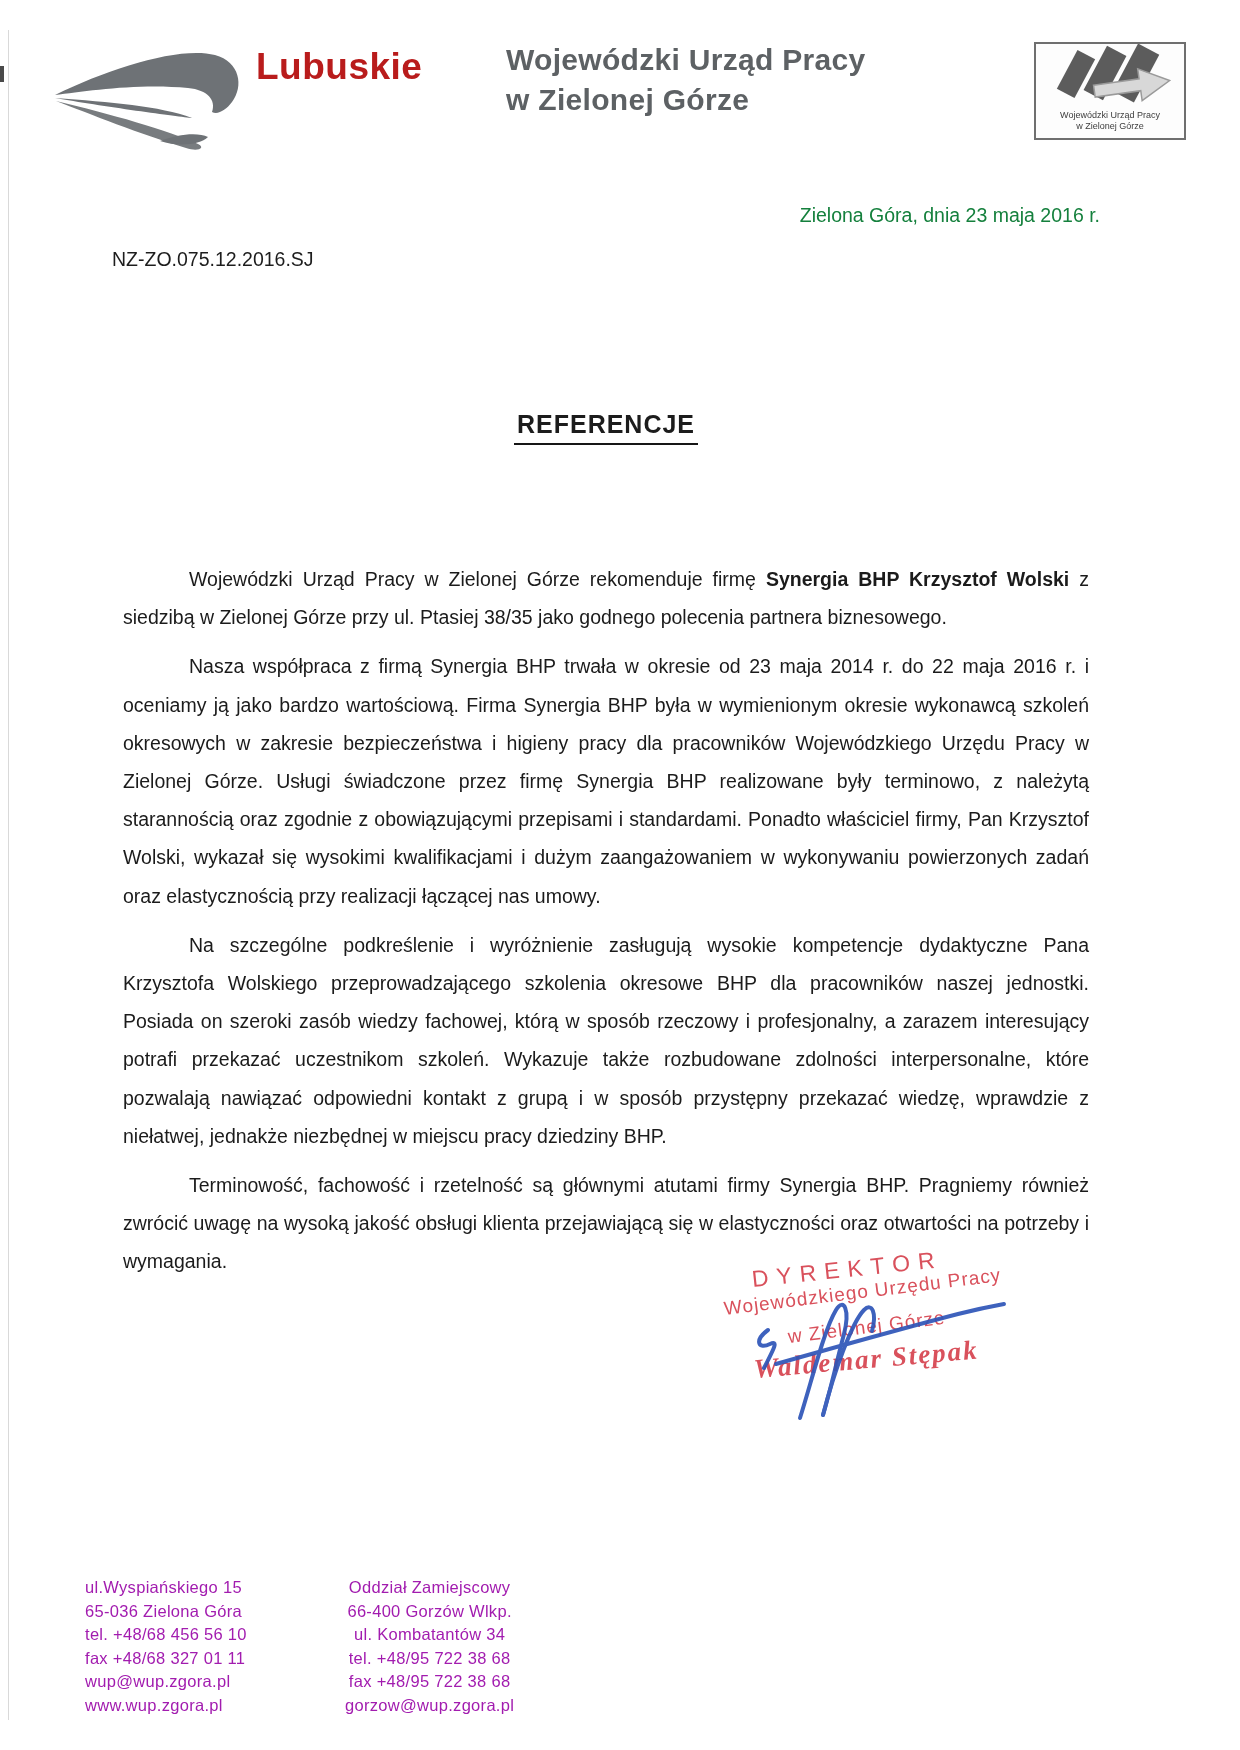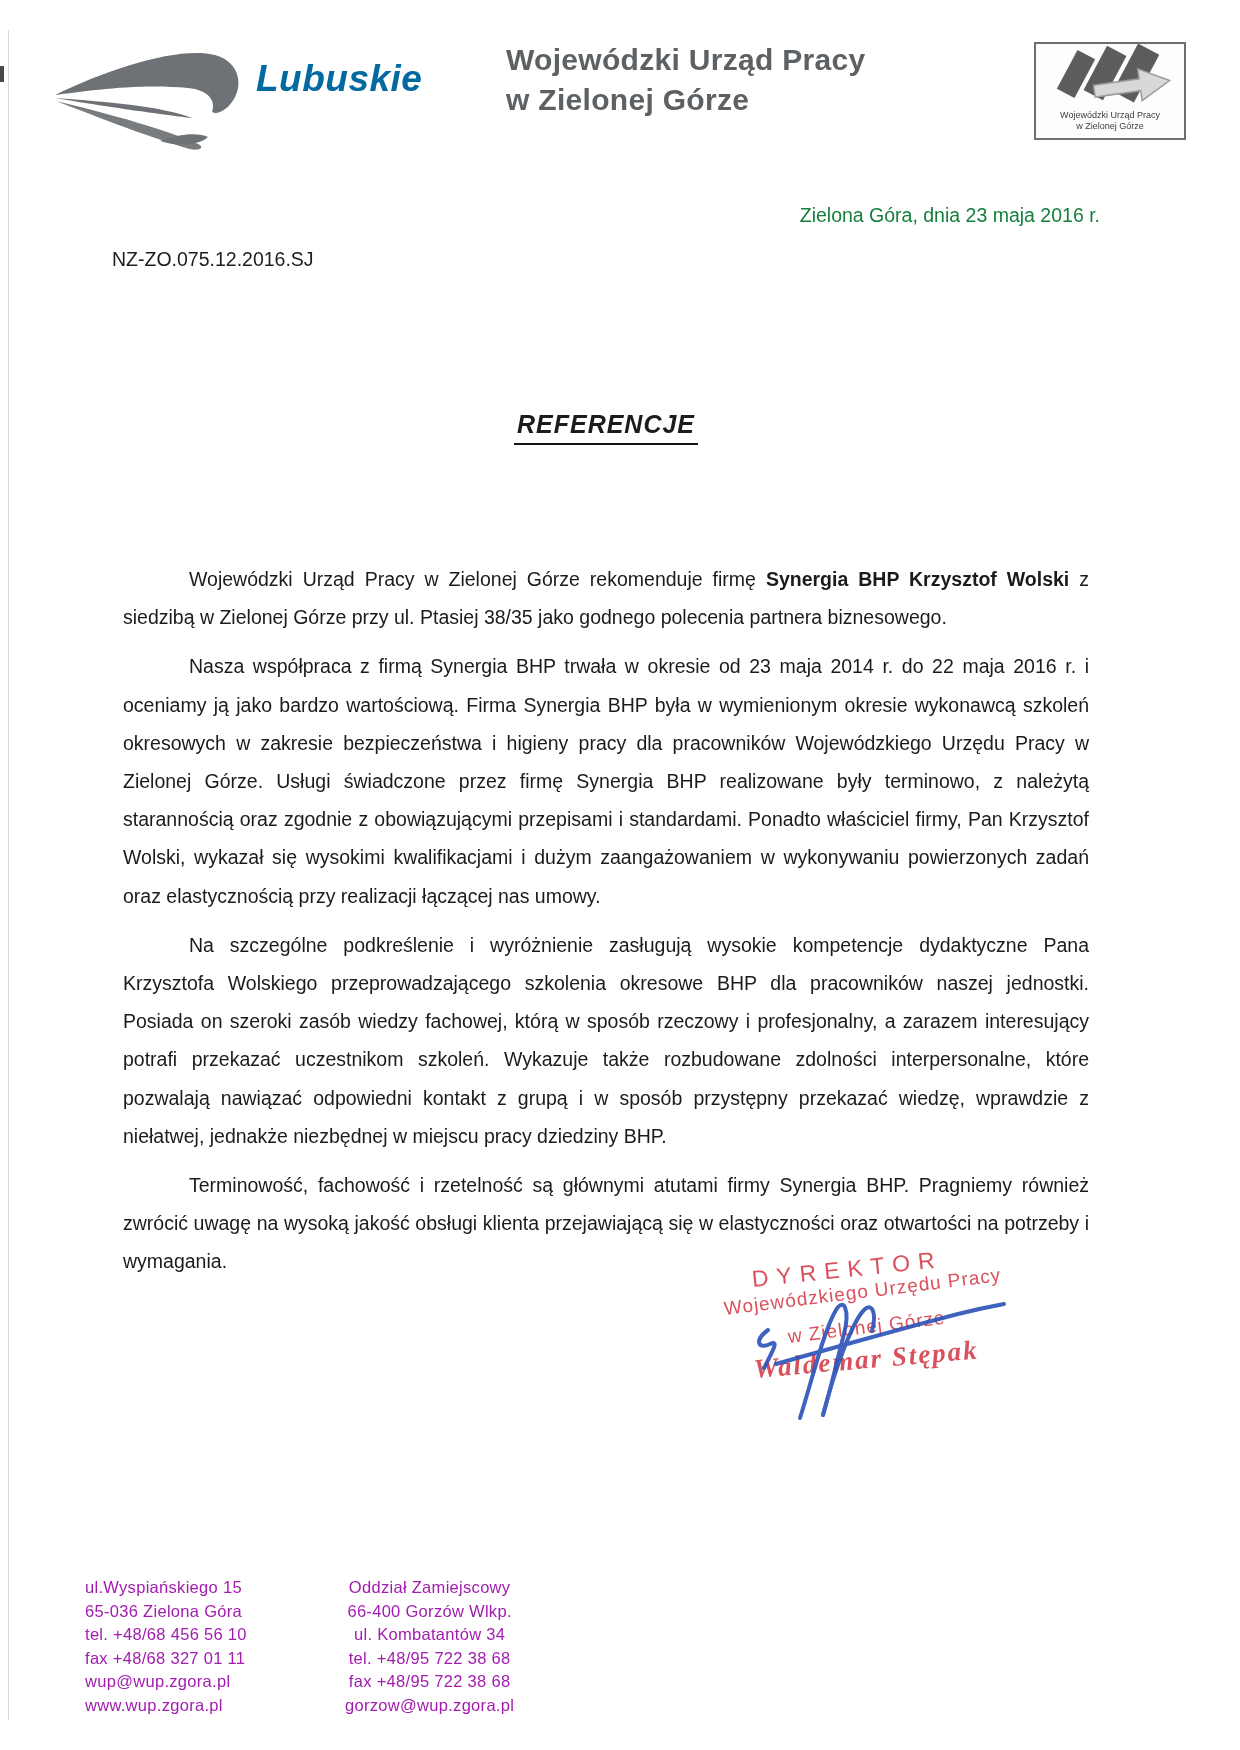--- a/index.html
+++ b/index.html
@@ -12,22 +12,22 @@
     color:#1c1c1c;
     overflow:hidden;
   }
   
   .scan-edge{position:absolute;left:8px;top:30px;width:1px;height:1690px;background:#d9d9d9;}
   .scan-tick{position:absolute;left:0;top:66px;width:4px;height:16px;background:#4a4a4a;}
 
   
   .lubuskie-logo{position:absolute;left:40px;top:38px;}
   .lubuskie-word{
-    position:absolute;left:256px;top:58px;
-    font-size:37px;font-weight:bold;color:#0369a1;letter-spacing:.5px;font-style:italic;
+    position:absolute;left:256px;top:46px;
+    font-size:37px;font-weight:bold;color:#b91c1c;letter-spacing:.5px;
   }
   .org-title{
     position:absolute;left:506px;top:40px;
     font-size:30px;font-weight:bold;color:#5d6164;line-height:40px;
     letter-spacing:.3px;
   }
   .wup-box{
     position:absolute;left:1034px;top:42px;width:152px;height:98px;
     border:2px solid #6f6f6f;background:#fdfdfd;box-sizing:border-box;
   }
@@ -44,21 +44,21 @@
   }
   .case-number{
     position:absolute;top:248px;left:112px;
     font-size:19.5px;color:#1d1d1d;
   }
 
   
   .doc-title-wrap{position:absolute;left:112px;top:410px;width:988px;text-align:center;}
   .doc-title{
     display:inline-block;
-    font-size:25px;font-weight:bold;font-style:italic;letter-spacing:1px;
+    font-size:25px;font-weight:bold;letter-spacing:1px;
     border-bottom:2.5px solid #161616;padding:0 3px 4px 3px;
   }
 
   
   .letter-body{
     position:absolute;left:112px;top:549px;width:988px;
     font-size:19.5px;line-height:38.2px;text-align:justify;color:#1b1b1b;
   }
   .letter-body p{margin:11px;text-indent:66px;}
   .letter-body .b{font-weight:bold;}

